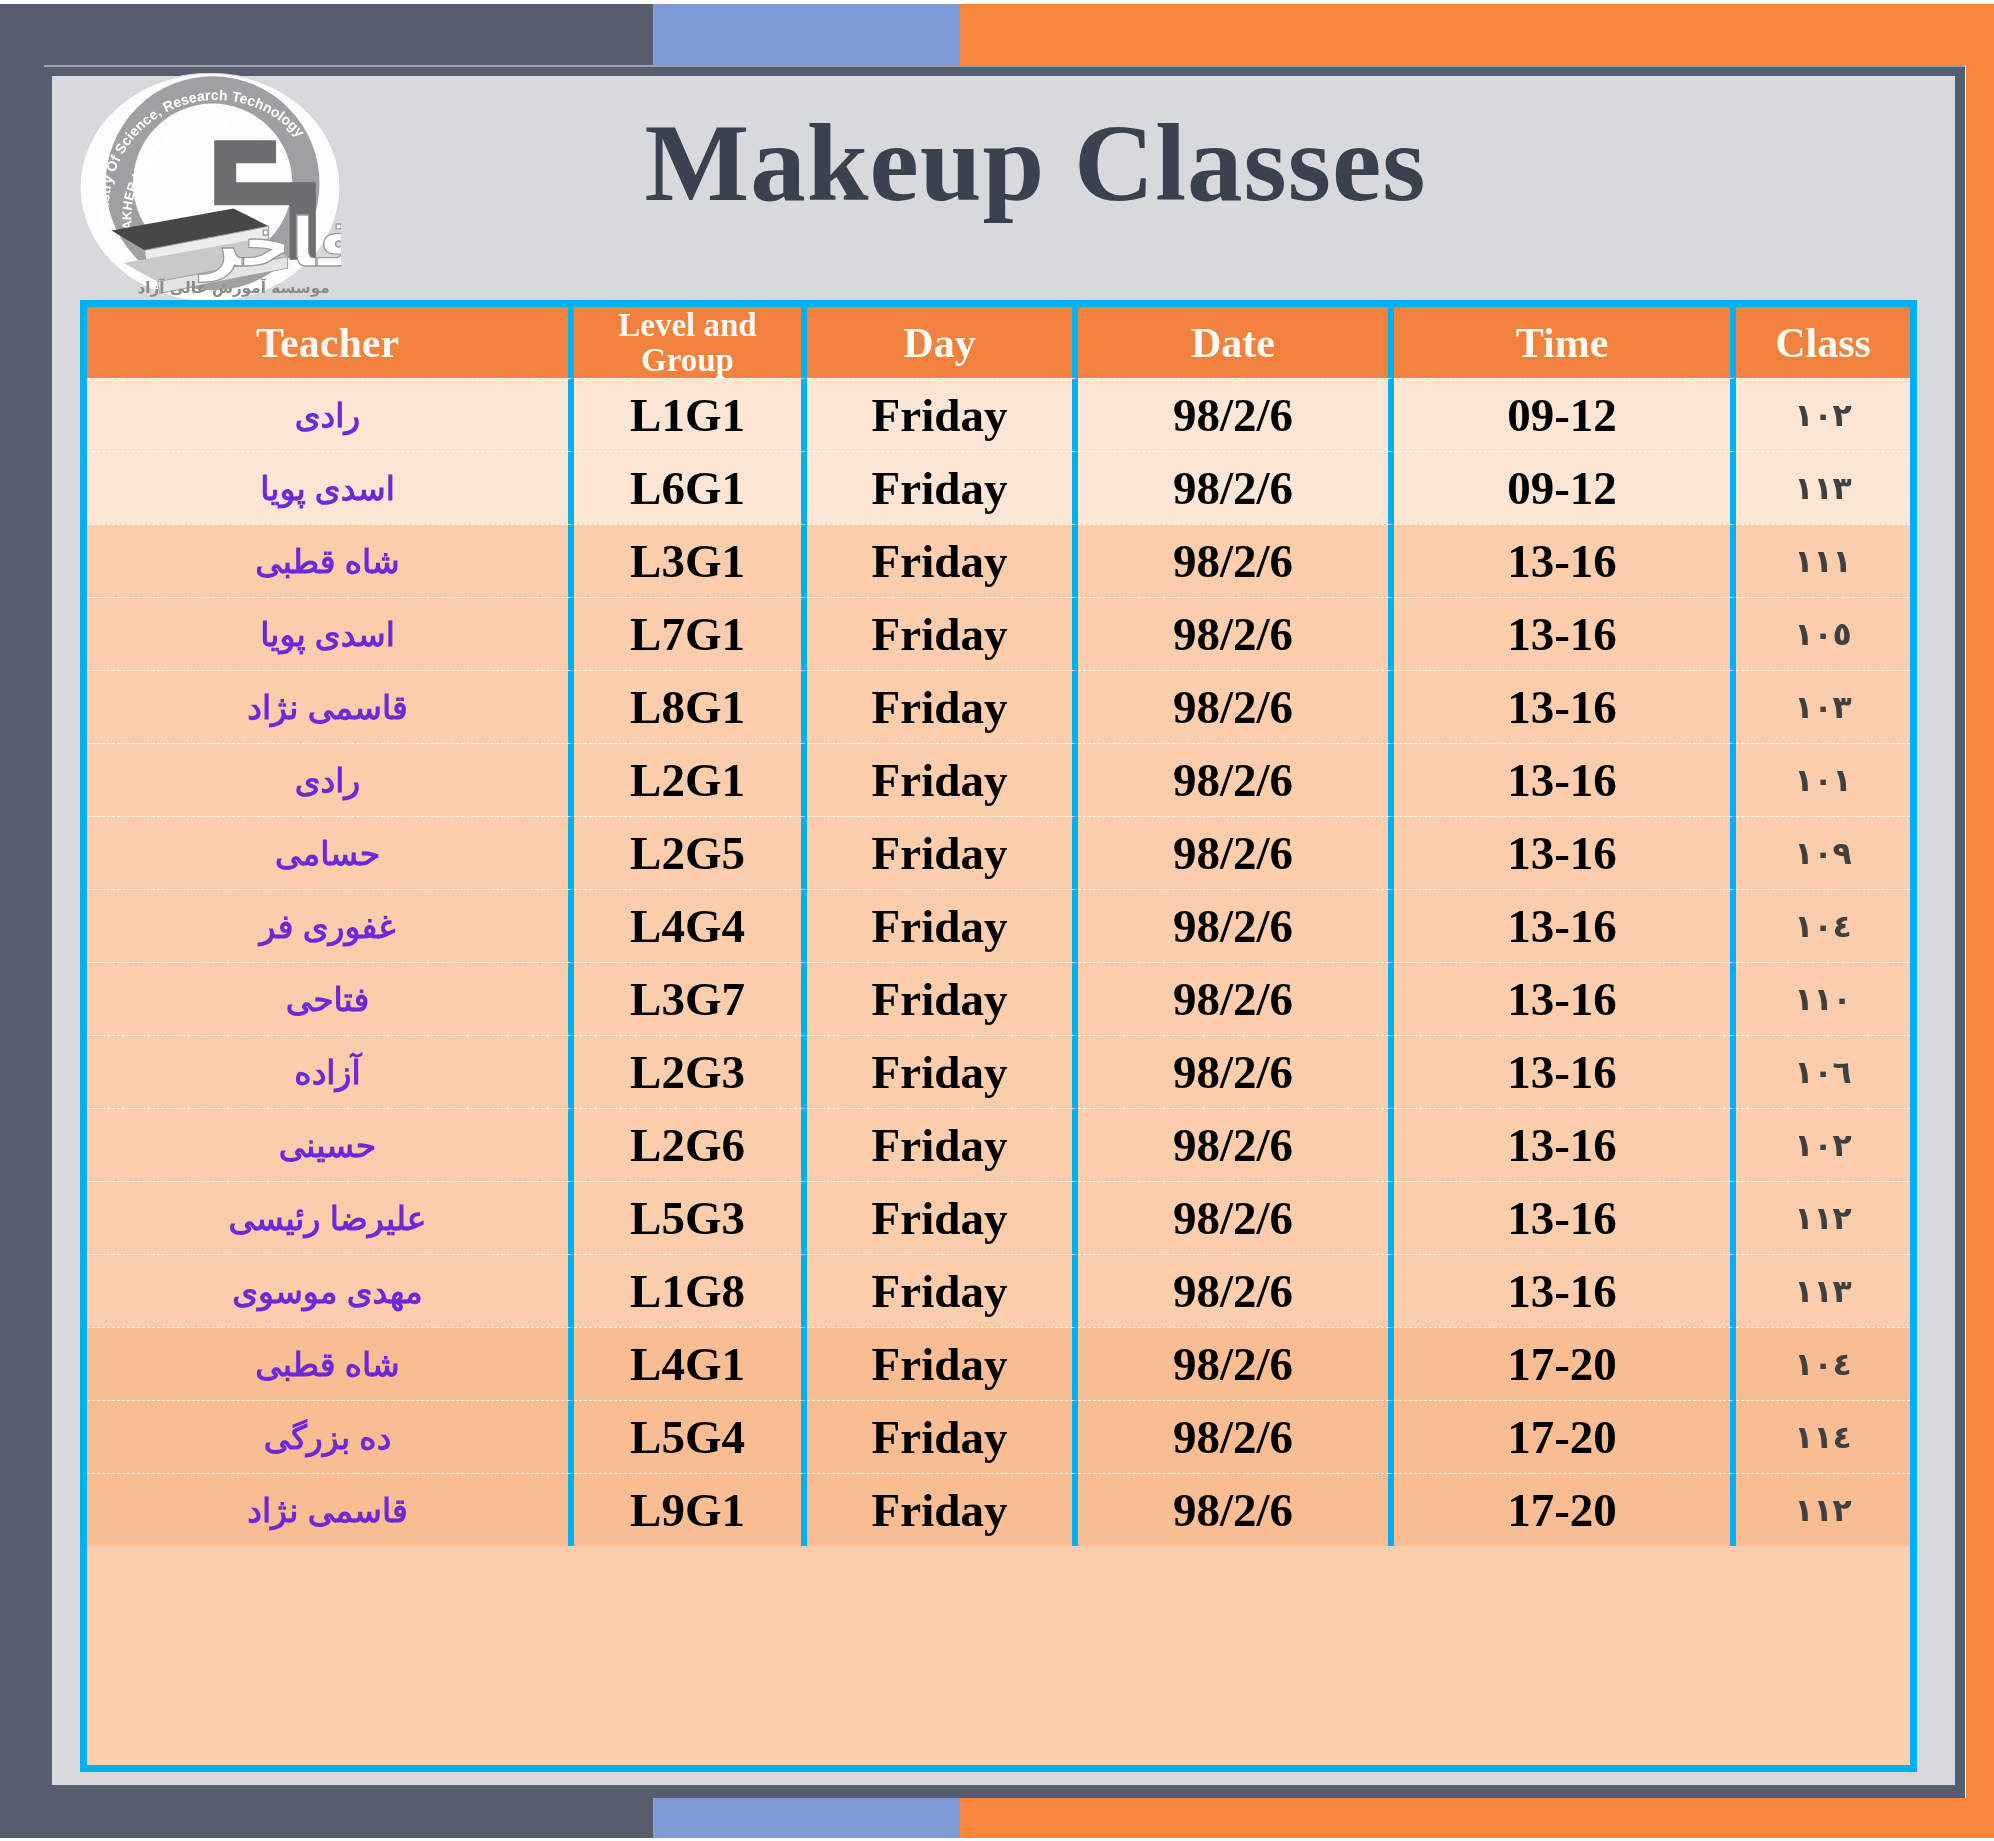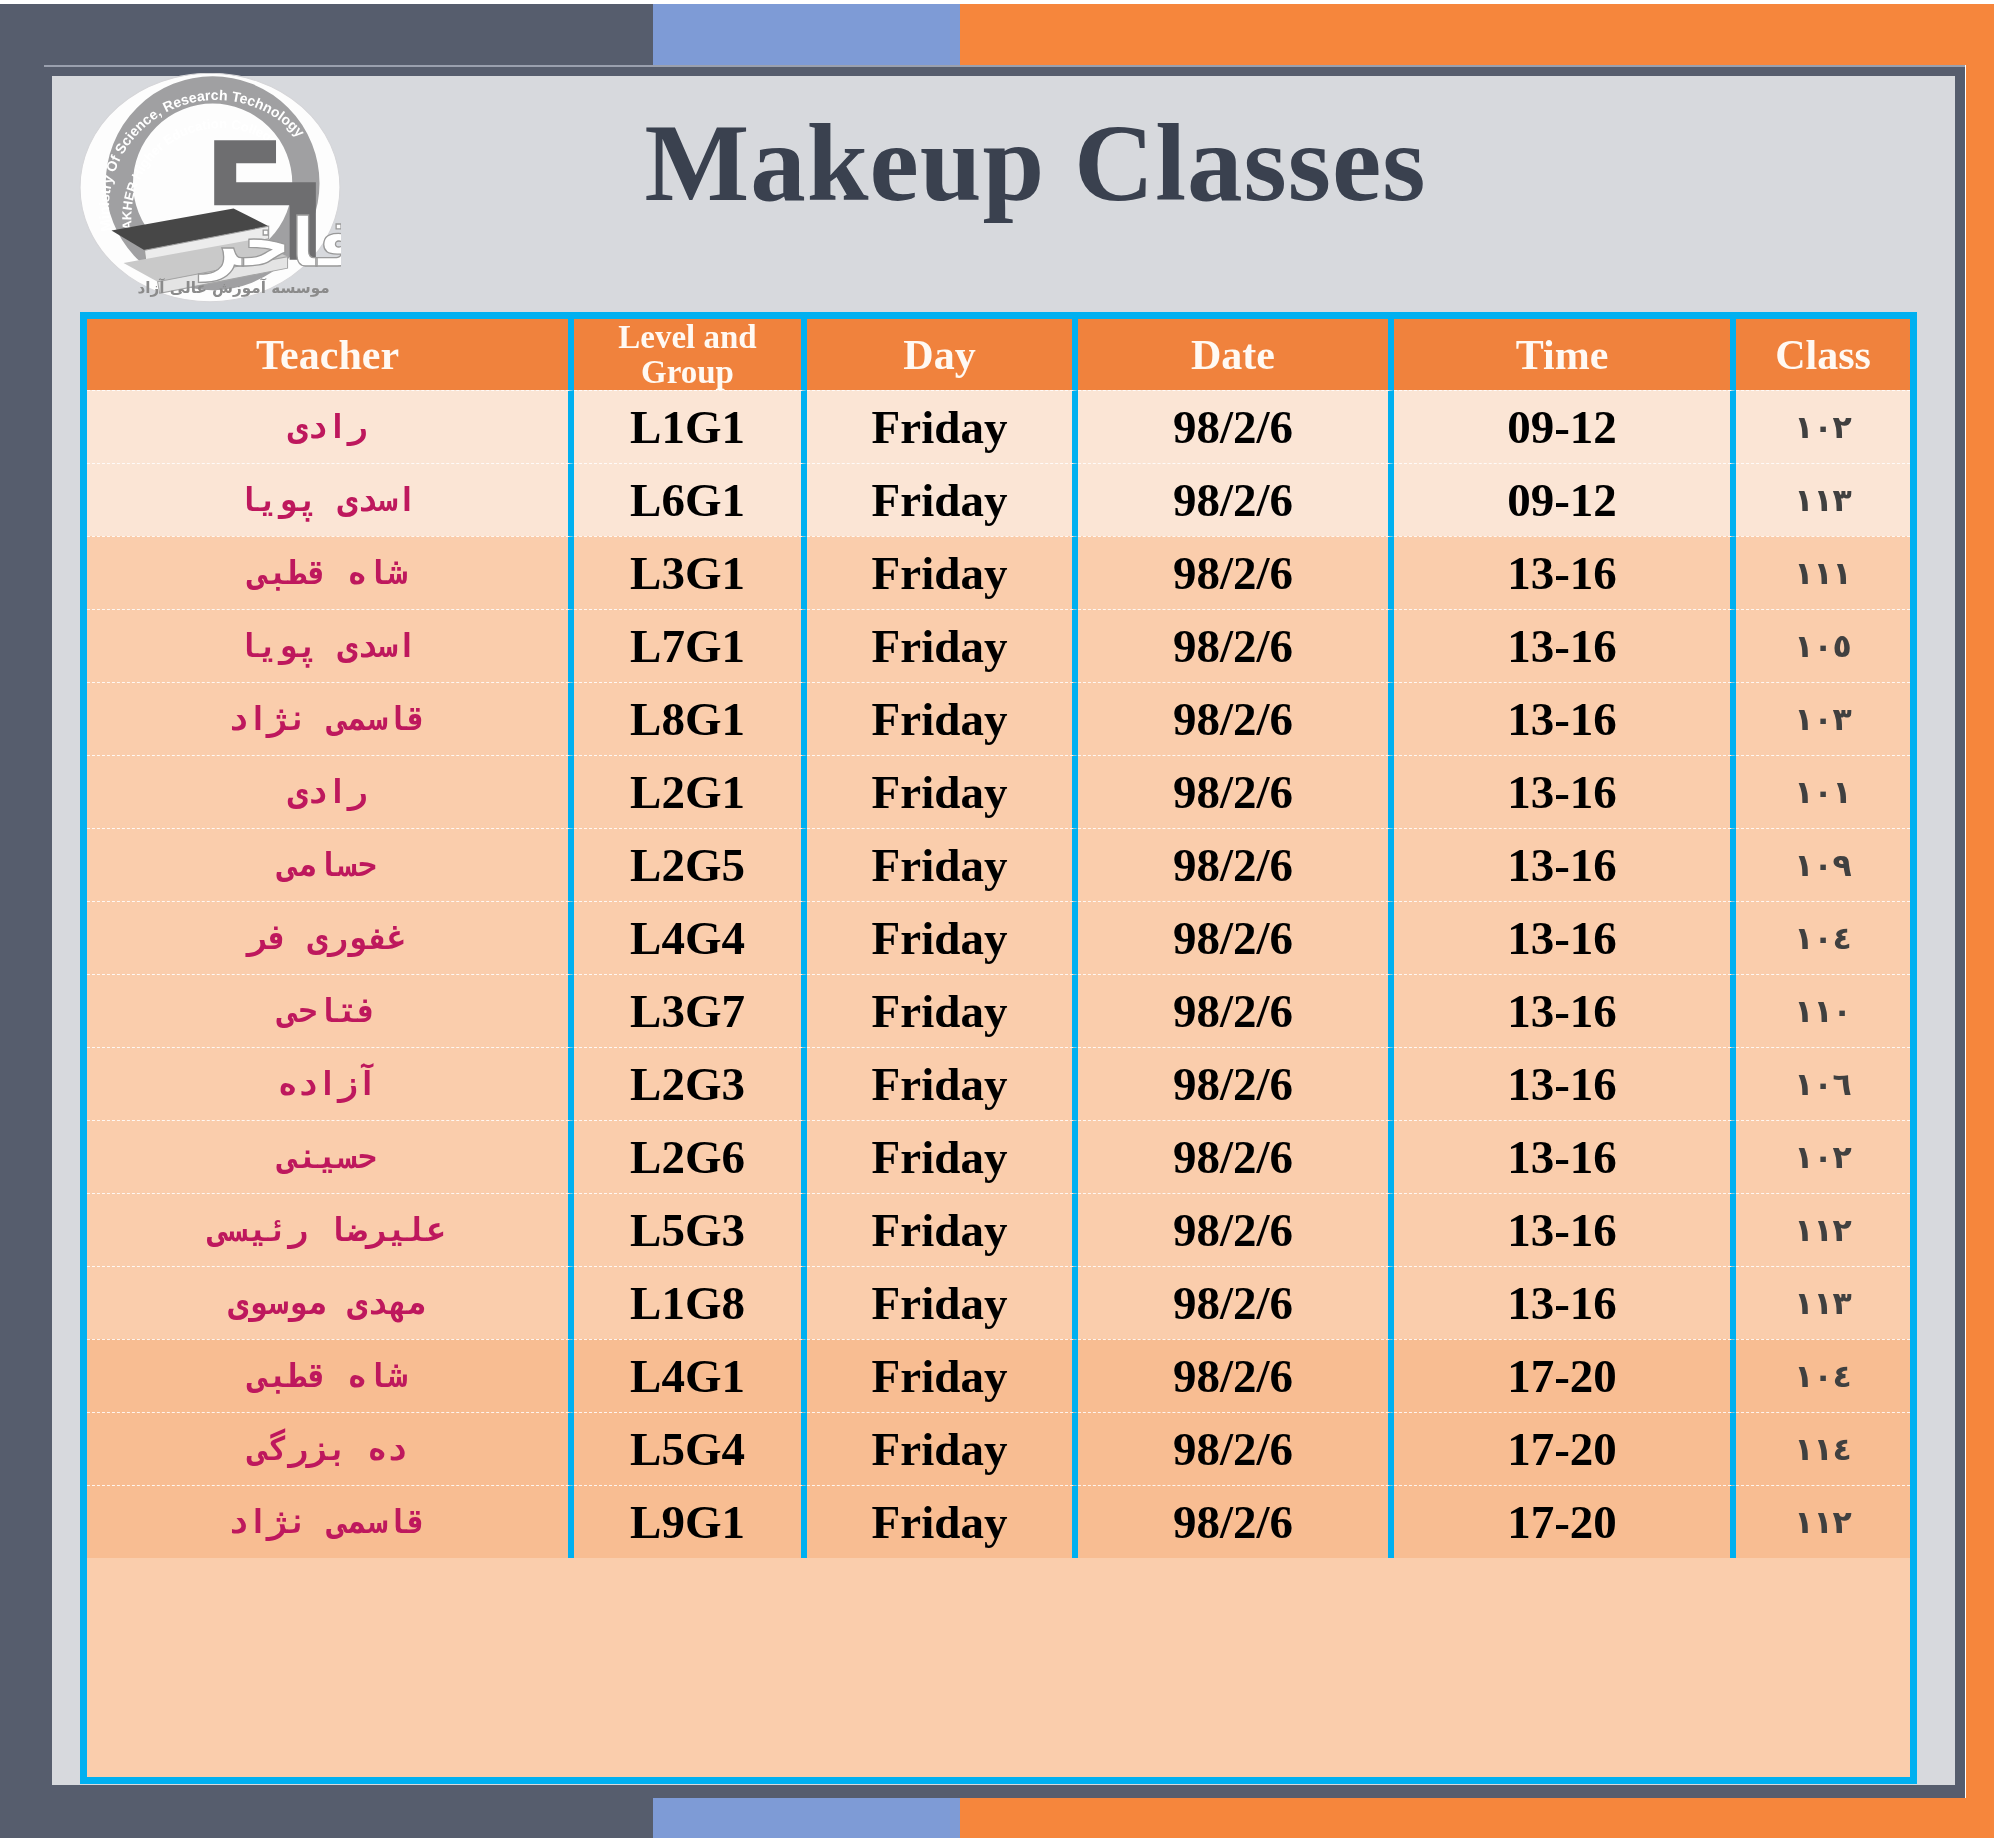--- a/index.html
+++ b/index.html
@@ -24,39 +24,39 @@
   .panel-inner{position:absolute;left:8.4px;top:10.5px;right:10.5px;bottom:13px;background:#D7D9DD;}
   
   .title{
     left:52px; top:99px; width:1903px; text-align:center;
     font-size:111px; font-weight:bold; color:#3A414F; letter-spacing:1px;padding-left:32px;
   }
   
   .logo{left:79px; top:73px; width:262px; height:231px;}
   
   .tableWrap{
-    left:80px; top:312px; width:1837px; height:1472px;
+    left:80px; top:300px; width:1837px; height:1472px;
     border:7.3px solid #00B0F0; box-sizing:border-box; background:#FACDAC;
   }
   table{border-collapse:separate;border-spacing:0;table-layout:fixed;width:1822px;}
   th,td{
     box-sizing:border-box; text-align:center; vertical-align:middle;
     border-right:6.3px solid #00B0F0; overflow:hidden; padding:0;
   }
   th.last,td.last{border-right:none;}
   thead th{
     height:71px; background:#F0823D; color:#FFF9F3;
     font-weight:bold; font-size:42px; font-family:"Liberation Serif",serif;
   }
   thead th.small{font-size:33px; line-height:1.05;}
   tbody td{height:73px; border-top:1.6px dashed rgba(255,255,255,0.85);}
   tr.band-a td{background:#FBE5D5;}
   tr.band-b td{background:#FACDAC;}
   tr.band-c td{background:#F8BD92;}
-  td.fa {font-family:Liberation Mono, monospace; font-weight:bold; font-size:33px; direction:rtl; color:#be185d;}
+  td.fa {font-family:Liberation Sans, sans-serif; font-weight:bold; font-size:33px; direction:rtl; color:#6d28d9;}
   td.lat{font-family:"Liberation Serif",serif; font-weight:bold; font-size:47px; color:#000;}
   td.cls{font-family:"DejaVu Sans",sans-serif; font-weight:bold; font-size:31.5px; letter-spacing:0.5em; color:#404040;}
 </style>
 </head>
 <body>
 
 <div class="abs band-top-slate"></div>
 <div class="abs band-top-blue"></div>
 <div class="abs band-top-orange"></div>
 <div class="abs left-slate-col"></div>

